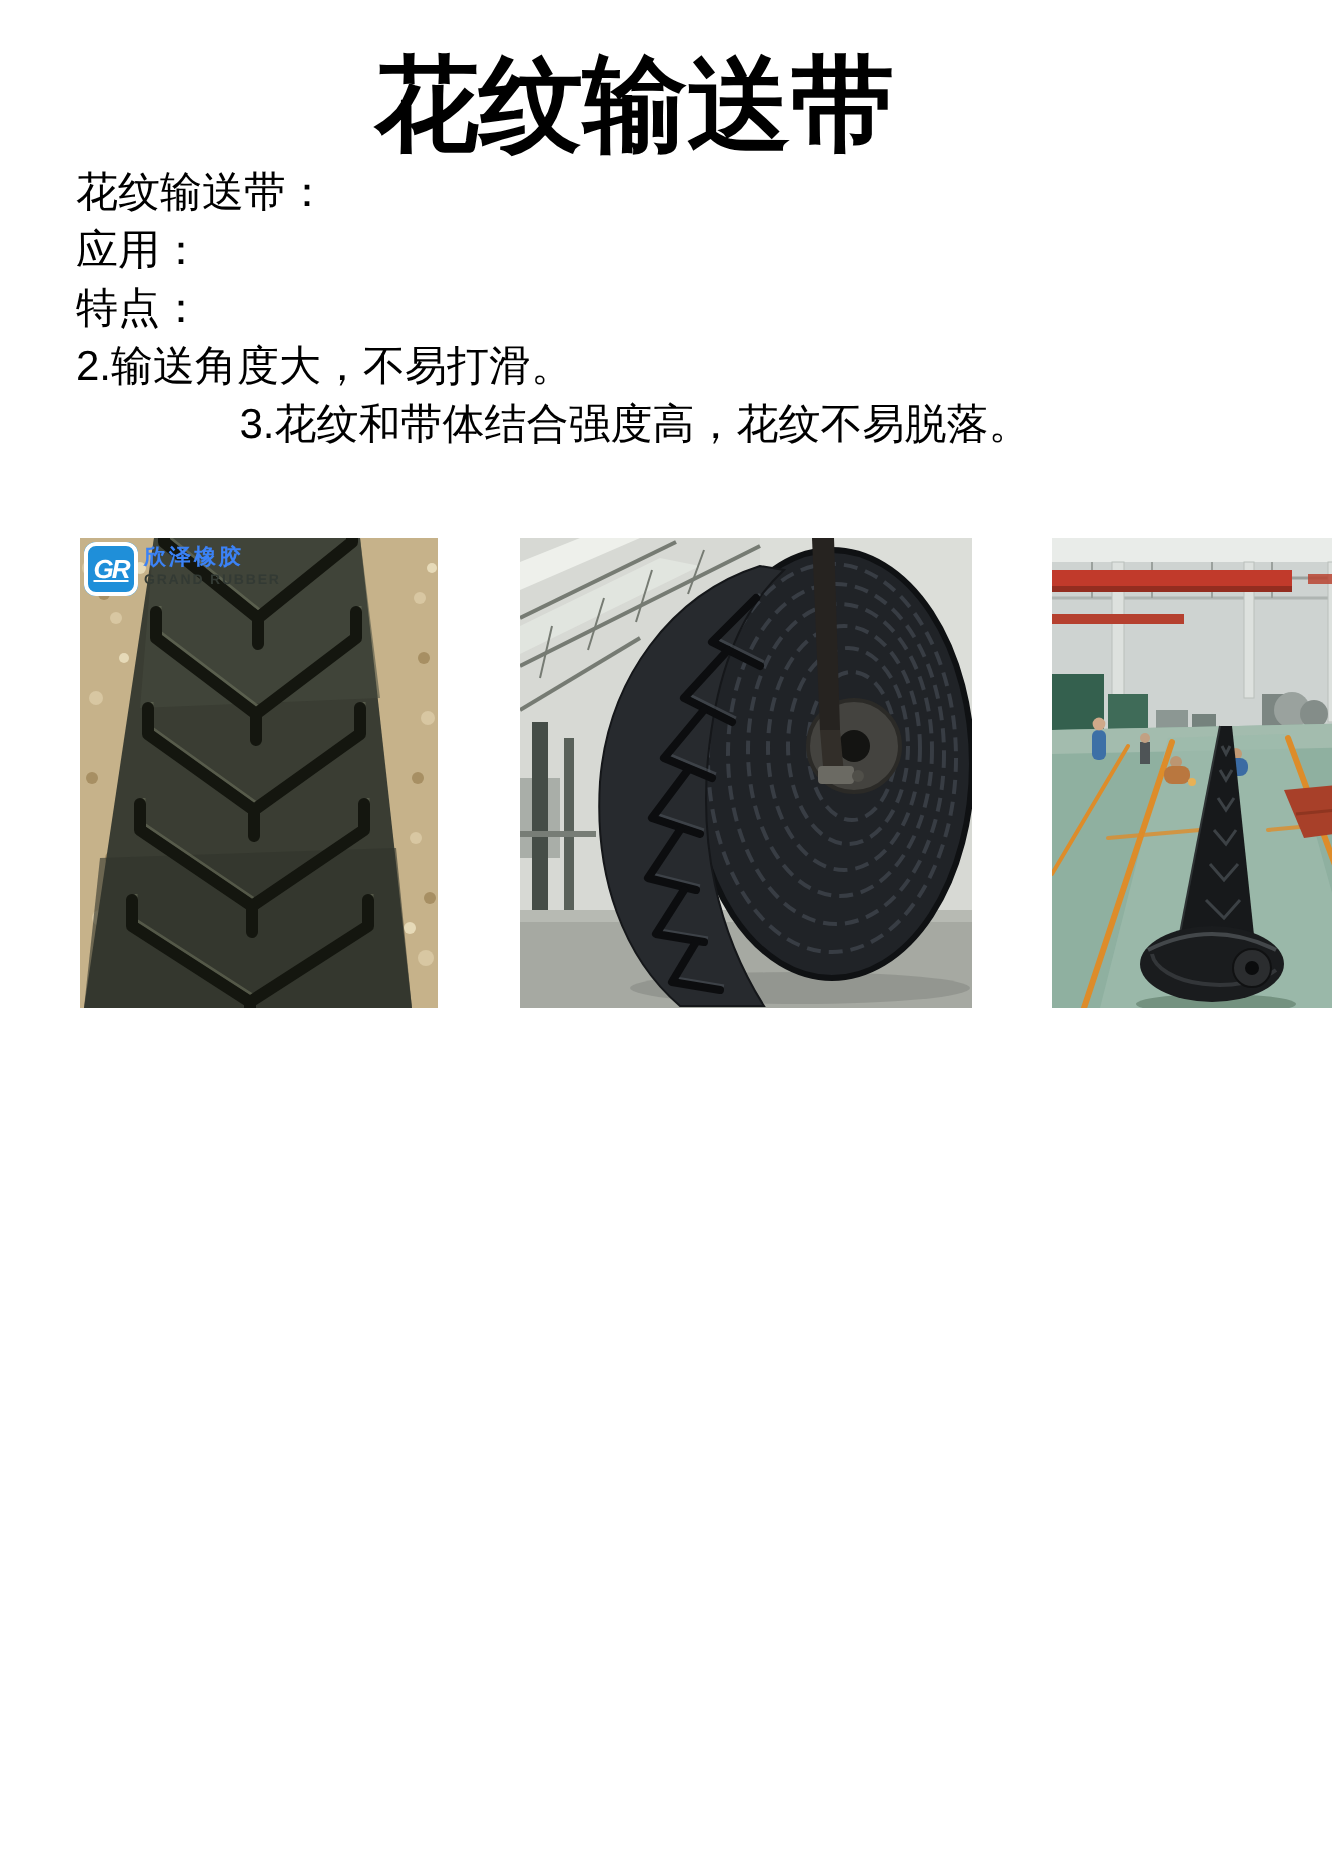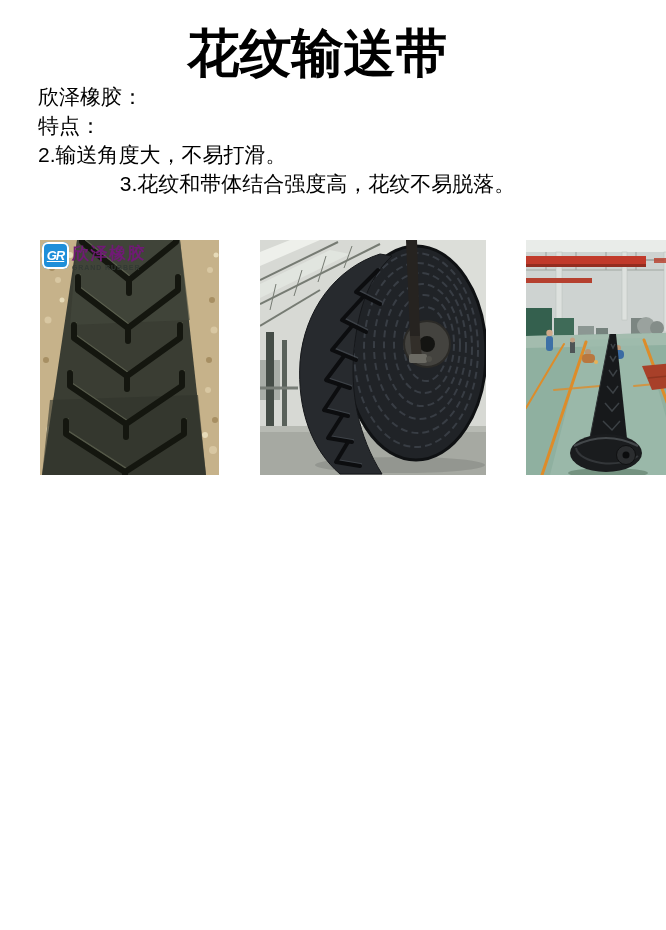--- a/index.html
+++ b/index.html
@@ -31,31 +31,32 @@
   .photo-3{width:182px;margin-left:4px;}
   .logo{position:absolute;top:2px;left:2px;display:flex;align-items:flex-start;}
   .logo-box{
     width:27px;height:27px;border-radius:6px;background:#1f8fd9;
     box-shadow:inset 0 0 0 2px #fff, inset 0 0 0 3.5px #1f8fd9;
     color:#fff;font-weight:bold;font-style:italic;font-size:13px;letter-spacing:-1px;
     display:flex;align-items:center;justify-content:center;text-decoration:underline;
     flex:none;
   }
   .logo-text{display:flex;flex-direction:column;margin:3px 0 0 3px;line-height:1;}
-  .logo-cn{color:#701a75;font-size:17px;font-weight:bold;letter-spacing:1.5px;white-space:nowrap;}
+  .logo-cn{color:#3b82f6;font-size:11px;font-weight:bold;letter-spacing:1.5px;white-space:nowrap;}
   .logo-en{color:#333a34;font-size:7px;font-weight:bold;letter-spacing:0.9px;margin-top:2px;white-space:nowrap;}
 </style>
 </head>
 <body>
 
 <div class="content">
   <h1 class="page-title">花纹输送带</h1>
 
-  <p class="mt-intro-label">欣泽橡胶：</p>
-
+  <p class="mt-intro-label">花纹输送带：</p>
+
+  <p class="mt-app-label">应用：</p>
 
   <p class="mt-feat-label">特点：</p>
   <p class="mt-feat1">2.输送角度大，不易打滑。</p>
   <p class="mt-feat3">3.花纹和带体结合强度高，花纹不易脱落。</p>
 </div>
 
 <div class="photo-strip">
 
   <div class="photo photo-1">
     <svg width="179" height="235" viewBox="0 0 179 235">

